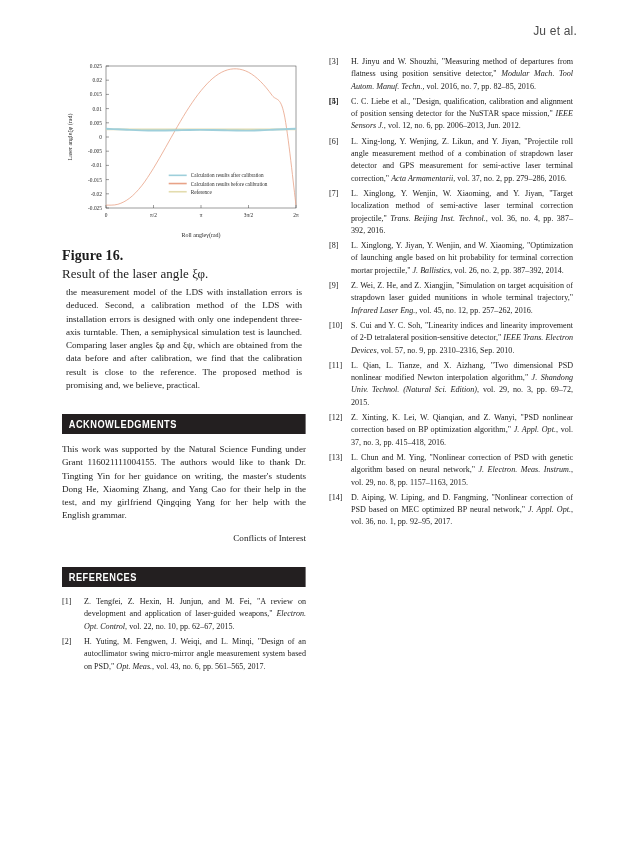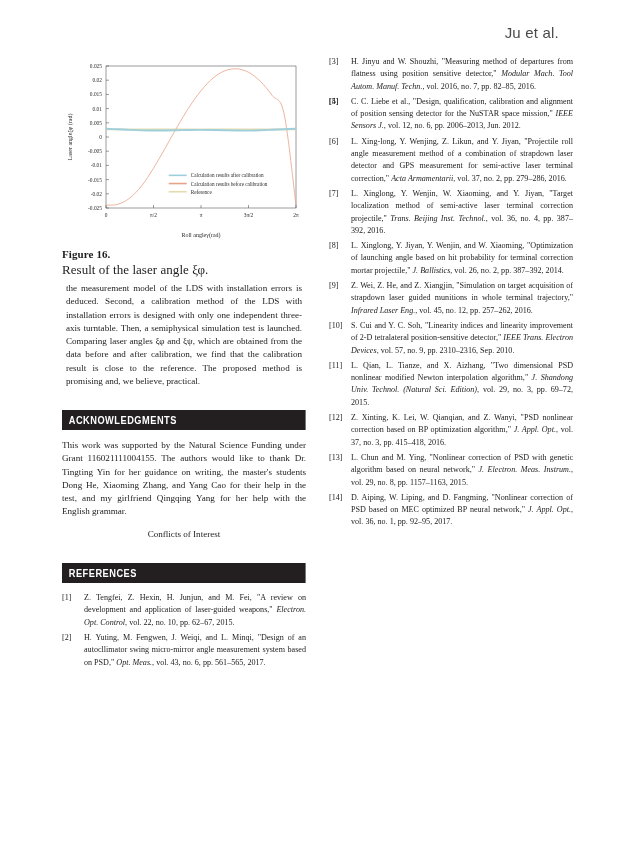--- a/index.html
+++ b/index.html
@@ -15,23 +15,23 @@
   }
   .page {
     position: absolute;
     inset: 0;
     padding: 0;
   }
   
   .runhead {
     position: absolute;
     top: 24px;
-    right: 60px;
+    right: 42px;
     font-family: "Liberation Sans", sans-serif;
-    font-size: 15px;
+    font-size: 12px;
     letter-spacing: 0.2px;
     color: #4a4a4a;
   }
   
   .cols {
     position: absolute;
     top: 56px;
     left: 62px;
     right: 52px;
     bottom: 70px;
@@ -48,21 +48,21 @@
   .figure-block { width: 244px; }
   .chart-wrap {
     position: relative;
     width: 244px;
     height: 186px;
   }
   svg.chart { display: block; }
   .fig-caption-title {
     font-family: "Liberation Serif", serif;
     font-weight: bold;
-    font-size: 11px;
+    font-size: 14px;
     margin-top: 6px;
     letter-spacing: 0.1px;
   }
   .fig-caption-text {
     font-size: 13px;
     margin-top: 2px;
     letter-spacing: 0.05px;
   }
 
   
@@ -94,21 +94,21 @@
   .ack-text {
     font-size: 9.1px;
     line-height: 1.46;
     text-align: justify;
     margin-top: 9px;
   }
   .plain-line {
     font-size: 9.1px;
     line-height: 1.46;
     margin: 0;
-    text-align: center;
+    text-align: right;
   }
 
   
   .refs { margin-top: 9px; }
   .ref {
     position: relative;
     font-size: 8.1px;
     line-height: 1.52;
     text-align: justify;
     padding-left: 22px;

